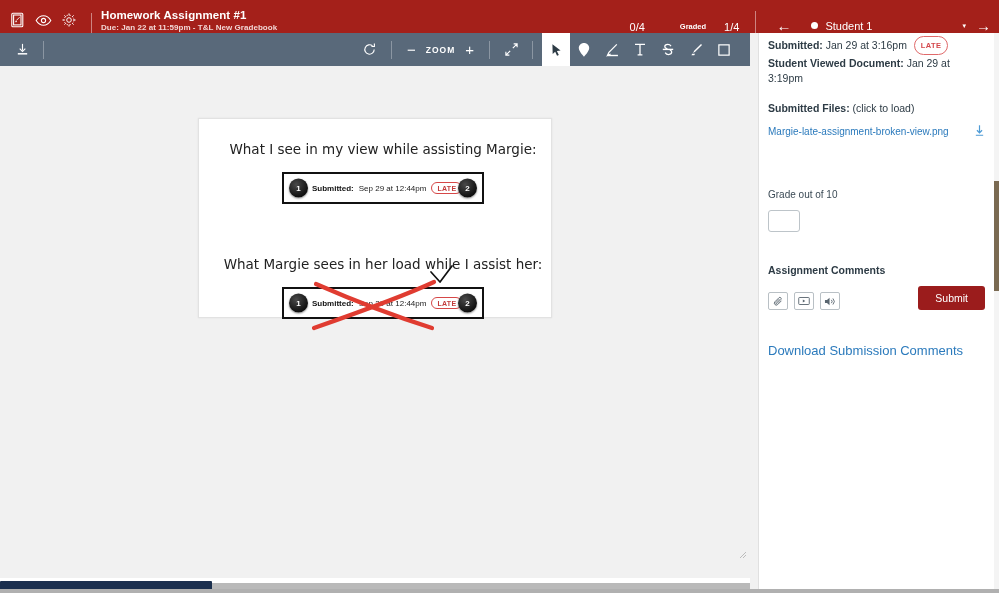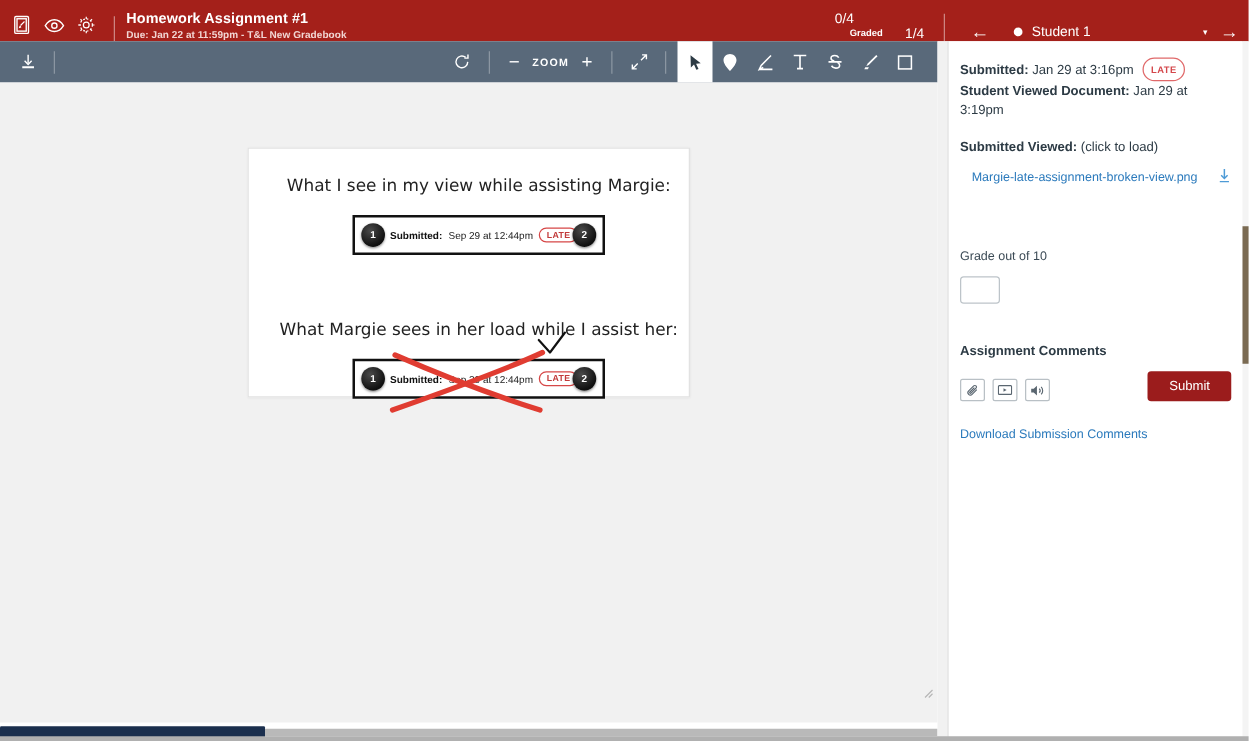--- a/index.html
+++ b/index.html
@@ -35,21 +35,21 @@
     font-size: 11.5px; font-weight: 700; line-height: 13px;
     letter-spacing: 0.1px;
   }
   .hdr-sub {
     font-size: 8px; font-weight: 700; line-height: 11px;
     color: #f2d6d4; letter-spacing: 0.05px;
   }
   .hdr-spacer { flex: 1 1 auto; }
 
   .hdr-graded {
-    display: flex; flex-direction: column; align-items: center;
+    display: flex; flex-direction: row; align-items: center;
     line-height: 12px; margin-right: 18px;
   }
   .hdr-graded-num { font-size: 11px; font-weight: 400; }
   .hdr-graded-lbl { font-size: 7.5px; font-weight: 700; padding-left: 35px; }
   .hdr-pagecount { font-size: 11px; margin-right: 16px; }
 
   .hdr-sep2 {
     width: 1px; height: 22px; margin: 0 0 0 0;
     background: rgba(255,255,255,0.45);
   }
@@ -182,21 +182,21 @@
   
   .panel-scroll-rail {
     position: absolute; left: 750px; top: 33px;
     width: 9px; height: 560px; background: #F1F1F1;
     border-right: 1px solid #e0e0e0;
   }
   .panel {
     position: absolute; left: 759px; top: 33px;
     width: 235px; height: 560px;
     background: #ffffff;
-    padding: 13px 9px 0 9px;
+    padding: 3px 9px 0 9px;
     font-size: 10.5px; color: #2D3B45;
   }
   .panel-right-rail {
     position: absolute; left: 994px; top: 33px;
     width: 5px; height: 560px; background: #f4f4f4;
   }
   .panel-right-thumb {
     position: absolute; left: 994px; top: 181px;
     width: 5px; height: 110px; background: #7a6a52;
   }
@@ -204,21 +204,21 @@
   .p-line { line-height: 15px; margin-bottom: 1px; }
   .p-bold { font-weight: 700; }
   .p-late {
     display: inline-block; border: 1px solid #E0696A;
     color: #D4474B; border-radius: 10px;
     font-size: 7.5px; font-weight: 700; letter-spacing: 0.4px;
     padding: 1px 6px; margin-left: 4px; vertical-align: 1px;
   }
   .p-files { margin-top: 15px; line-height: 15px; }
   .p-filerow {
-    display: flex; align-items: center; justify-content: flex-end;
+    display: flex; align-items: center; justify-content: space-between;
     margin-top: 8px;
     gap: 16px;
   }
   .p-filelink {
     color: #2B7ABC; font-size: 10px; cursor: pointer;
   }
   .dl-arrow { color: #4E9BD6; }
 
   .p-assessment { margin-top: 47px; }
   .p-asmt-title { font-weight: 700; font-size: 10.5px; line-height: 16px; }
@@ -252,21 +252,21 @@
   }
   .cm-spacer { flex: 1 1 auto; }
   .submit-btn {
     background: #9B1C1C; color: #ffffff;
     font-size: 10.5px; font-weight: 400;
     border: none; border-radius: 3px;
     padding: 6px 17px; cursor: pointer;
     font-family: "Liberation Sans", sans-serif;
   }
   .dl-comments {
-    color: #2B7ABC; font-size: 10px; margin-top: 21px;
+    color: #2B7ABC; font-size: 13px; margin-top: 33px;
     cursor: pointer; display: inline-block;
   }
   
   .bottom-strip {
     position: absolute; left: 0; top: 589px;
     width: 999px; height: 4px; background: #b0b0b0;
   }
 </style>
 </head>
 <body>
@@ -449,21 +449,21 @@
       <span class="p-bold">Submitted:</span>
       <span>Jan 29 at 3:16pm</span>
       <span class="p-late">LATE</span>
     </div>
     <div class="p-line">
       <span class="p-bold">Student Viewed Document:</span>
       <span>Jan 29 at 3:19pm</span>
     </div>
 
     <div class="p-files">
-      <span class="p-bold">Submitted Viewed:</span>
+      <span class="p-bold">Submitted Files:</span>
       <span>(click to load)</span>
     </div>
     <div class="p-filerow">
       <span class="p-filelink">Margie-late-assignment-broken-view.png</span>
       <span class="dl-arrow">
         <svg width="11" height="13" viewBox="0 0 12 14" fill="none" stroke="#4E9BD6" stroke-width="1.3">
           <path d="M6 1.3v8"></path>
             <path d="M3.2 6.7 6 9.5 8.8 6.7"></path>
           <path d="M2 12.2h8" stroke-width="1.1"></path>
         </svg>

